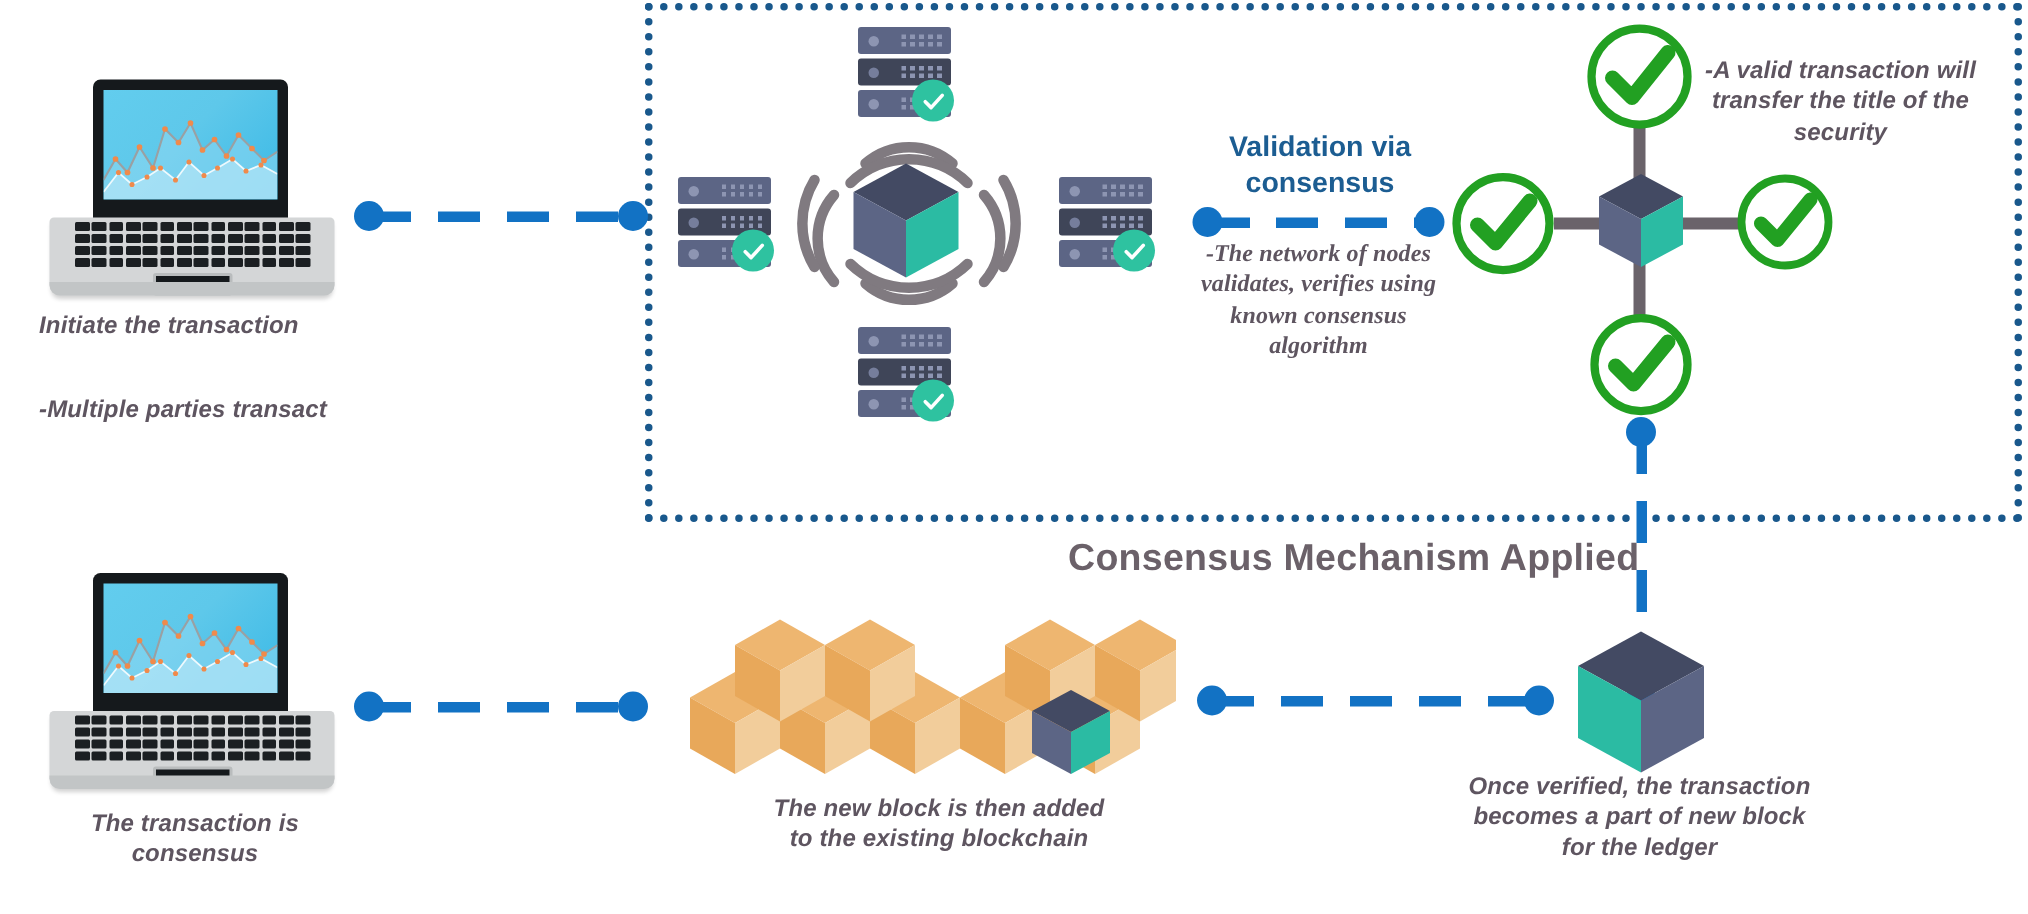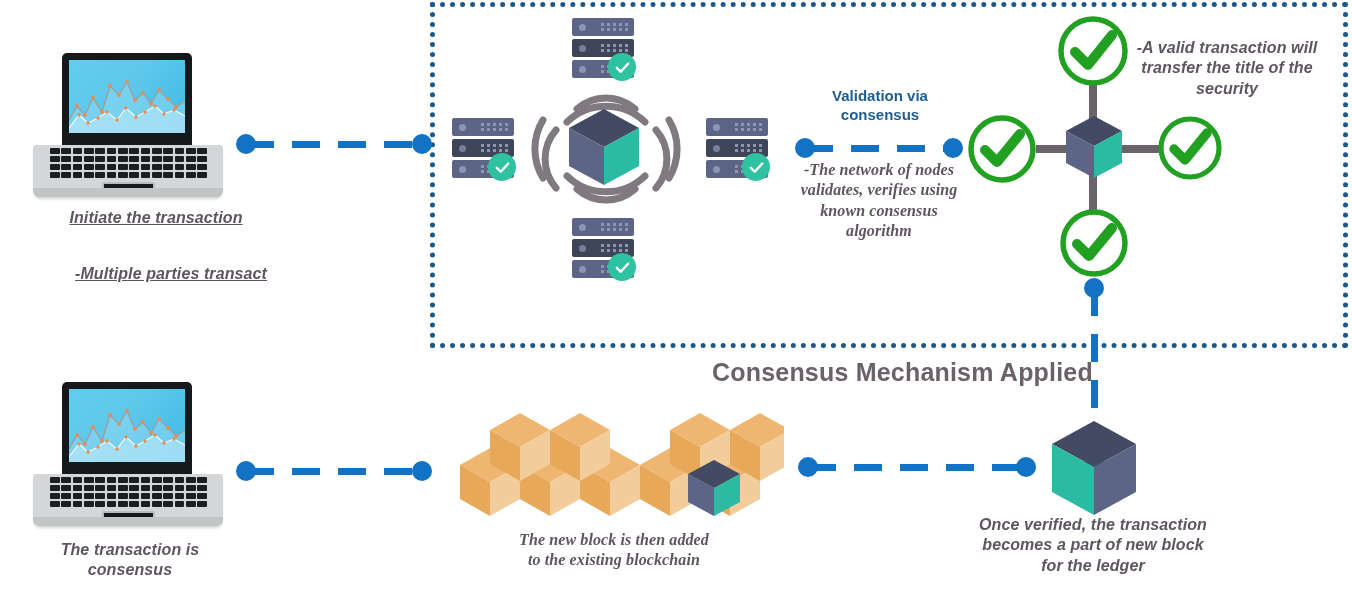--- a/index.html
+++ b/index.html
@@ -23,26 +23,26 @@
     position: absolute;
     color: #5e5560;
     font-style: italic;
     font-weight: 700;
     font-size: 16px;
     line-height: 1.28;
     text-align: center;
     letter-spacing: .1px;
     white-space: pre-line;
   }
-  .cap.left { text-align: center; text-decoration: underline; }
+  .cap.left { text-align: left; }
   .heading-blue {
     position: absolute;
     color: #1c5d92;
     font-weight: 700;
-    font-size: 15px;
+    font-size: 19px;
     line-height: 1.26;
     text-align: center;
     white-space: pre-line;
   }
   .section-title {
     position: absolute;
     color: #6b6169;
     font-weight: 700;
     font-size: 25px;
     letter-spacing: .2px;
@@ -587,21 +587,21 @@
       <use href="#blk" x="226" y="5"></use>
       <use href="#blk" x="286" y="5"></use>
       <g transform="translate(244,52)">
         <polygon points="26,0 52,14 26,28 0,14" fill="#434a63"></polygon>
         <polygon points="0,14 26,28 26,56 0,42" fill="#5c6585"></polygon>
         <polygon points="52,14 52,42 26,56 26,28" fill="#2bbba3"></polygon>
       </g>
     </svg>
   </div>
 
-  <div class="cap" style="left:464px; top:530px; width:300px;font-family:Liberation Serif, serif;">The new block is then added
+  <div class="cap" style="left:476px; top:530px; width:300px;">The new block is then added
 to the existing blockchain</div>
 
   <div class="connector" style="left:798px; top:457px; width:238px;">
     <span class="dot a"></span>
     <span class="bar"></span>
     <span class="dot b"></span>
   </div>
 
   <div class="cube" style="left:1047px; top:417px; width:94px; height:104px;">
     <svg viewBox="0 0 94 104">

